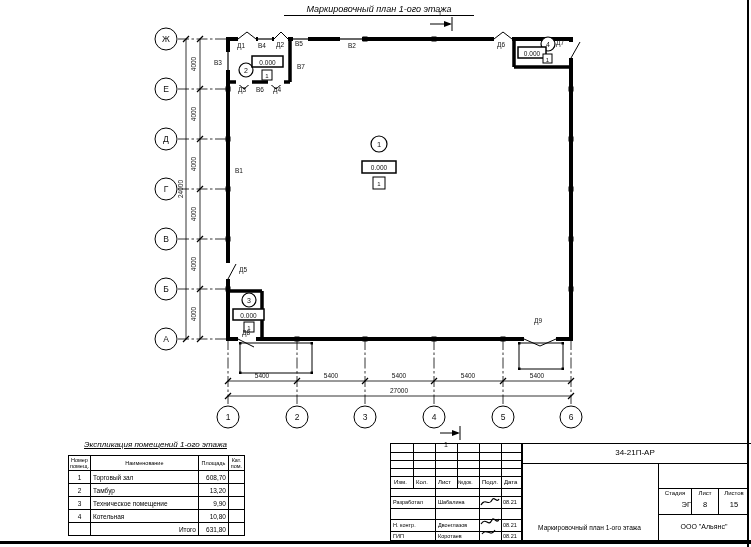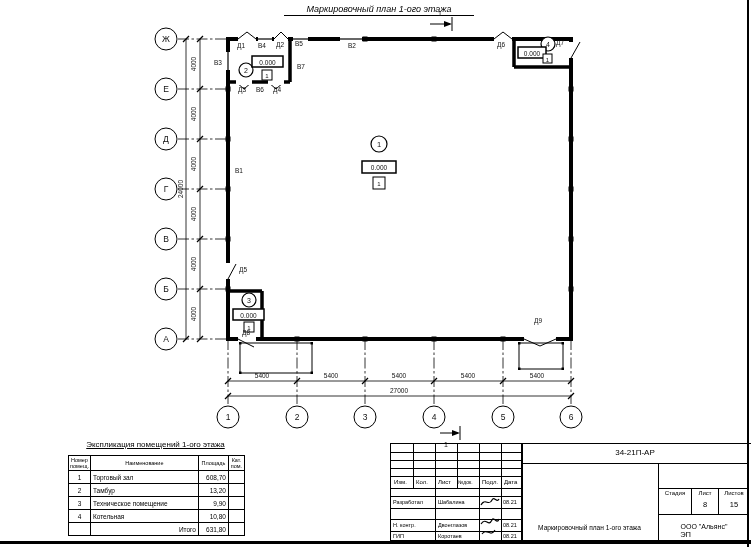--- a/index.html
+++ b/index.html
@@ -3,21 +3,21 @@
 <meta charset="utf-8">
 <style>
   html,body{margin:0;padding:0;background:#fff;}
   #sheet{position:relative;width:751px;height:547px;background:#fff;overflow:hidden;
          font-family:"Liberation Sans",sans-serif;color:#000;}
   svg text{font-family:"Liberation Sans",sans-serif;fill:#111;}
   .abs{position:absolute;}
   #plan-title{left:284px;top:4px;width:190px;text-align:center;font-style:italic;
               font-size:9px;border-bottom:1px solid #000;padding-bottom:1px;}
   
-  #expl-title{left:70px;top:440px;width:171px;text-align:center;
+  #expl-title{left:70px;top:440px;width:171px;text-align:center;font-style:italic;
               font-size:8px;text-decoration:underline;}
   #expl{left:68px;top:455px;border-collapse:collapse;table-layout:fixed;}
   #expl td,#expl th{border:1px solid #000;font-weight:normal;overflow:hidden;}
   #expl th{font-size:5.5px;line-height:6px;padding:1px;}
   #expl td{font-size:6.5px;height:12px;padding:0 2px;}
   .c{text-align:center;} .r{text-align:right;} .l{text-align:left;}
   
   #tb{left:390px;top:443px;width:406px;height:98px;border:1.5px solid #000;box-sizing:border-box;}
   .ln{position:absolute;background:#000;}
   .tbt{position:absolute;font-size:6px;line-height:7px;white-space:nowrap;}
@@ -364,21 +364,21 @@
     <svg class="abs" style="left:88px;top:50px;" width="22" height="46" viewBox="0 0 22 46">
       <path d="M2,11 C6,3 10,13 13,6 C15,2 18,9 20,5" fill="none" stroke="#000" stroke-width="1.2"></path>
       <path d="M2,30 C7,22 9,34 13,26 C15,22 18,31 20,25 M3,40 C8,33 11,44 16,36" fill="none" stroke="#000" stroke-width="1.2"></path>
     </svg>
 
     <div class="tbt" style="left:130px;top:5px;width:228px;text-align:center;font-size:8px;">34-21П-АР</div>
     <div class="tbt" style="left:132px;top:80px;width:133px;text-align:center;font-size:6.6px;white-space:normal;">Маркировочный план 1-ого этажа</div>
     <div class="tbt" style="left:268px;top:46px;width:32px;text-align:center;">Стадия</div>
     <div class="tbt" style="left:301px;top:46px;width:26px;text-align:center;">Лист</div>
     <div class="tbt" style="left:328px;top:46px;width:30px;text-align:center;">Листов</div>
-    <div class="tbt" style="left:268px;top:57px;width:32px;text-align:right;font-size:7.5px;margin-top:30px;">ЭП</div>
+    <div class="tbt" style="left:280px;top:57px;width:32px;text-align:center;font-size:7.5px;">ЭП</div>
     <div class="tbt" style="left:301px;top:57px;width:26px;text-align:center;font-size:7.5px;">8</div>
     <div class="tbt" style="left:328px;top:57px;width:30px;text-align:center;font-size:7.5px;">15</div>
     <div class="tbt" style="left:268px;top:79px;width:90px;text-align:center;font-size:7px;">ООО "Альянс"</div>
   </div>
 
   <div class="abs" id="frame-right"></div>
   <div class="abs" id="frame-bottom"></div>
 </div>
 
 </body></html>

